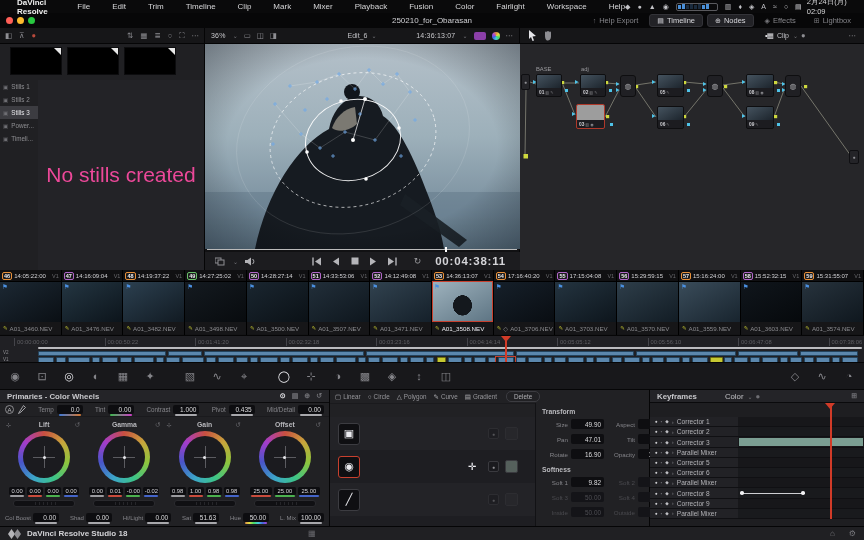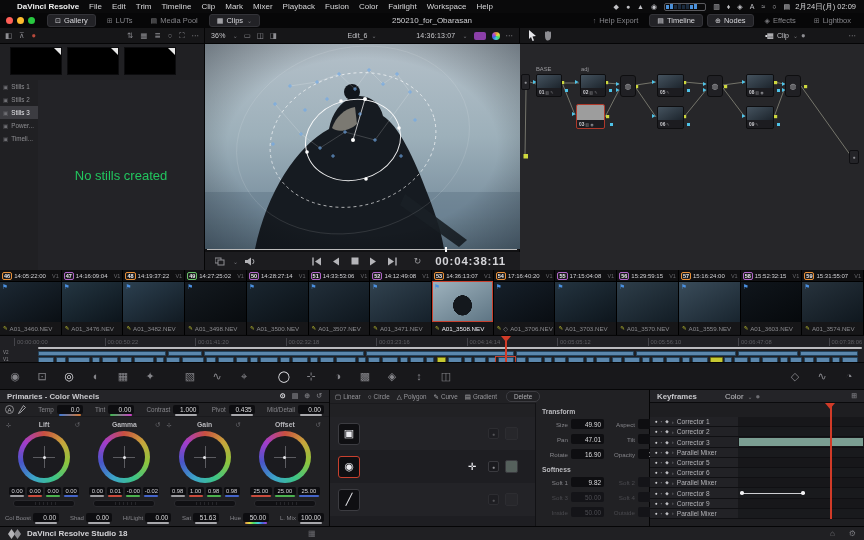--- a/index.html
+++ b/index.html
@@ -4,21 +4,21 @@
 <style>
 *{margin:0;padding:0;box-sizing:border-box;font-family:"Liberation Sans",sans-serif}
 html,body{width:864px;height:540px;overflow:hidden}
 body{background:#1a1a1d;color:#b8b8bc;position:relative;font-size:8px}
 .r{position:absolute}
 .dim{opacity:.45}
 
 #menubar{left:0;top:0;width:864px;height:13px;background:#0a0a0b;display:flex;align-items:center;padding:0 8px;font-size:8px;color:#d6d6d8;z-index:30}
 #menubar .apple{font-size:9px;margin-right:9px;color:#ececec}
 #menubar .appn{font-weight:bold;margin-right:10px;color:#f0f0f0}
-#menu-items{display:flex;gap:10px}
+#menu-items{display:flex;gap:22px}
 #menu-status{margin-left:auto;display:flex;gap:7px;align-items:center;color:#c2c2c6;font-size:7px}
 .meterbox{width:42px;height:8px;border:1px solid #5a5a5e;border-radius:2px;display:flex;align-items:flex-end;gap:1px;padding:1px}
 .meterbox i{display:block;width:3px;background:#4a90d9;height:4px}
 .meterbox i.t{height:5px}.meterbox i.o{opacity:.25}
 
 #appheader{left:0;top:13px;width:864px;height:15px;background:#070708;display:flex;align-items:center;padding:0 6px;z-index:29}
 .tl{width:7px;height:7px;border-radius:50%;margin-right:4px}
 #hdr-left{display:flex;gap:4px;margin-left:8px}
 #hdr-right{margin-left:auto;display:flex;gap:4px}
 .hbtn{display:flex;align-items:center;gap:3px;padding:1px 7px;border-radius:3px;color:#85858a;font-size:7.5px}
@@ -43,21 +43,21 @@
 
 #gallery{left:0;top:44px;width:205px;height:226px;background:#202023;border-right:1px solid #050506}
 #gallery-thumbs{position:absolute;left:10px;top:3px;display:flex;gap:5px}
 .gthumb{width:52px;height:28px;background:#000;position:relative;border:1px solid #0c0c0e}
 .gthumb .fold{position:absolute;top:0;right:0;width:0;height:0;border-top:7px solid #e8e8e8;border-left:7px solid transparent}
 #gallery-tabs{position:absolute;left:0;top:36px;width:38px;display:flex;flex-direction:column}
 .gtab{height:13px;display:flex;align-items:center;gap:3px;padding:0 3px;color:#8e8e92;font-size:6.3px;white-space:nowrap;overflow:hidden}
 .gtab .ti{font-size:5.5px;color:#6f6f74}
 .gtab.on{background:#3c3c41;color:#e6e6ea}
 #gallery-empty{position:absolute;left:38px;top:36px;right:0;bottom:0;background:#232327;display:flex;align-items:center;justify-content:center}
-#no-stills{color:#22c55e;font-size:13px}
+#no-stills{color:#ec4899;font-size:21px}
 
 #viewer{left:205px;top:44px;width:315px;height:226px;background:#111113;border-right:1px solid #050506}
 #video{position:absolute;left:0;top:0;width:315px;height:205px;overflow:hidden}
 #jogline{position:absolute;left:2px;right:2px;top:205px;height:1px;background:#d8d8d8;opacity:.85}
 #jogmark{position:absolute;left:240px;top:203px;width:2px;height:5px;background:#fff}
 #transport{position:absolute;left:0;top:208px;width:315px;height:18px;background:#1c1c1f;display:flex;align-items:center;padding:0 8px;gap:6px}
 #transport svg{display:block}
 .tbtn{width:13px;height:11px;display:flex;align-items:center;justify-content:center}
 #tp-center{position:absolute;left:105px;display:flex;gap:6px;align-items:center}
 #tp-tc{position:absolute;right:14px;color:#d4d4d8;font-size:11.5px;letter-spacing:.8px;font-weight:bold}
@@ -229,39 +229,20 @@
       <span>○</span>
       <span>▤</span>
     </div>
   <span class="clock" style="font-size:7.5px;margin-left:5px">2月24日(月) 02:09</span>
 </div>
 
 <div id="appheader">
   <span class="tl" style="background:#ff5f57"></span>
   <span class="tl" style="background:#febc2e"></span>
   <span class="tl" style="background:#28c840"></span>
-  <div id="hdr-left">
-      <div class="hbtn on">
-        <span class="hic">⊡</span>
-        <span>Gallery</span>
-      </div>
-      <div class="hbtn">
-        <span class="hic">⊞</span>
-        <span>LUTs</span>
-      </div>
-      <div class="hbtn">
-        <span class="hic">▤</span>
-        <span>Media Pool</span>
-      </div>
-      <div class="hbtn on">
-        <span class="hic">▦</span>
-        <span>Clips</span>
-        <span class="chev">⌄</span>
-      </div>
-    </div>
   <div id="proj-title">250210_for_Obarasan</div>
   <div id="hdr-right">
       <div class="hbtn">
         <span class="hic">↑</span>
         <span>Help Export</span>
       </div>
       <div class="hbtn on">
         <span class="hic">▤</span>
         <span>Timeline</span>
       </div>

